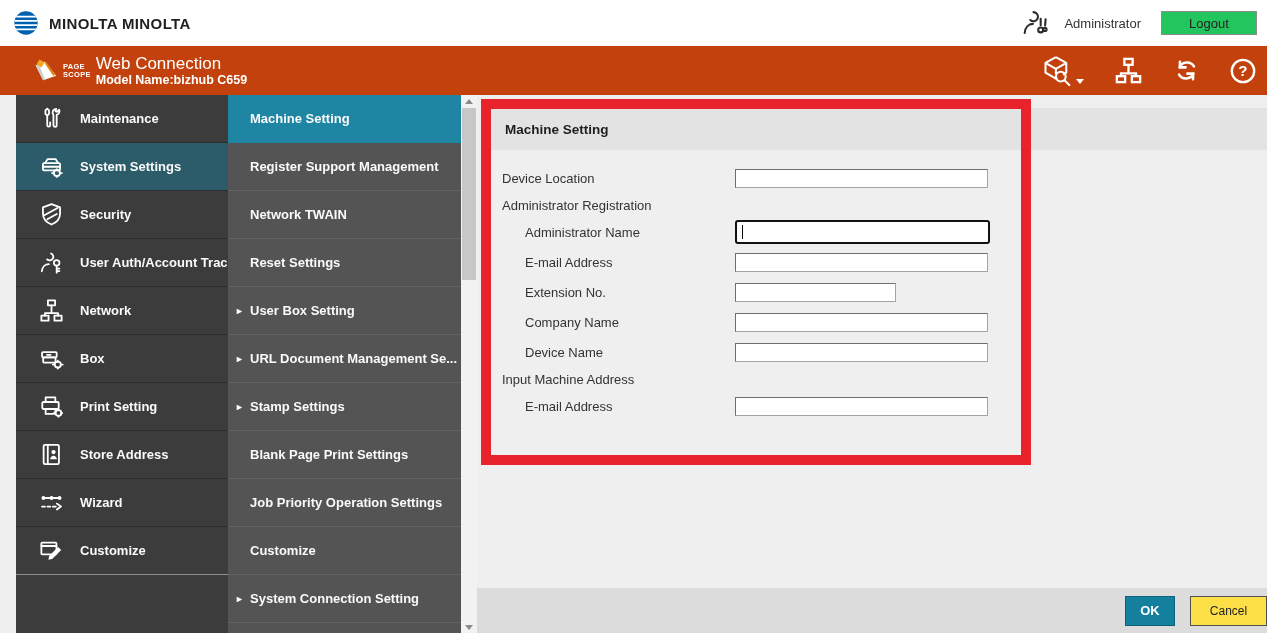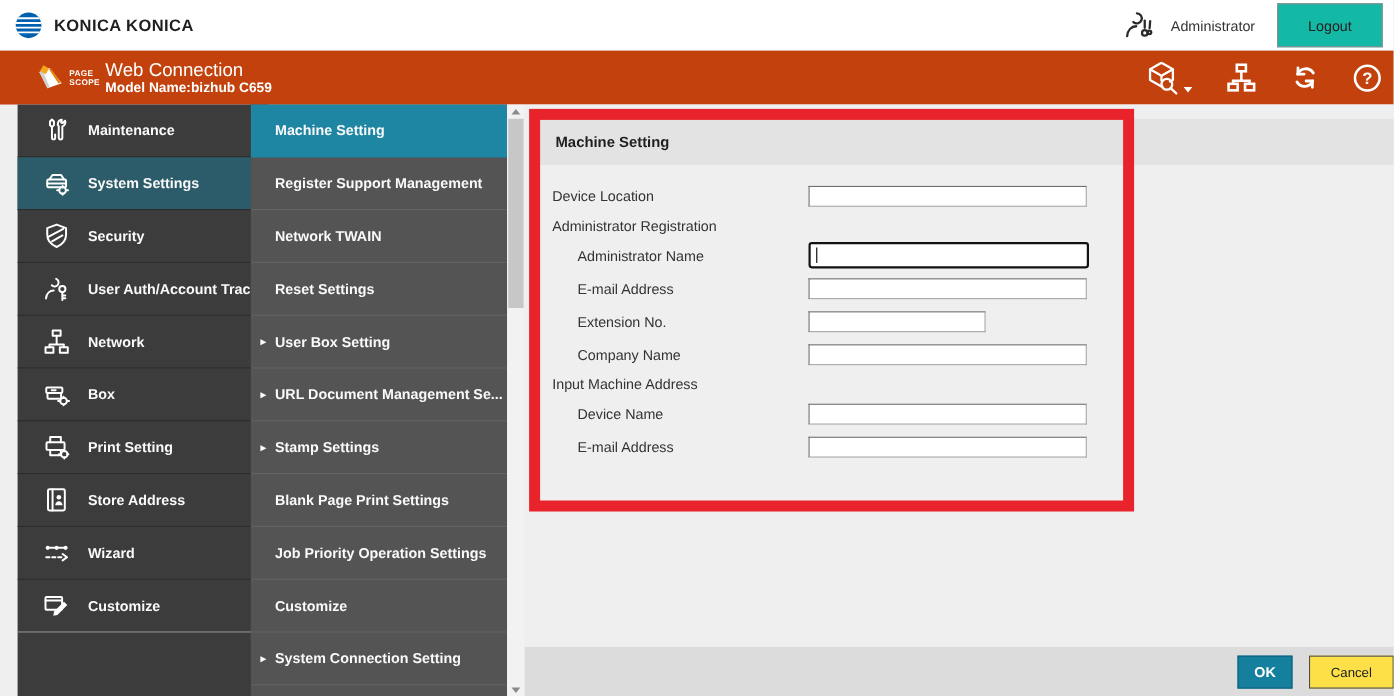--- a/index.html
+++ b/index.html
@@ -8,21 +8,21 @@
 
   
   .topbar{position:absolute;left:0;top:0;width:1267px;height:46px;background:#ffffff;display:flex;align-items:center;justify-content:space-between;padding:0 10px}
   .brand{display:flex;align-items:center;gap:9px;padding-left:2px}
   .brand .glyph svg{width:28px;height:28px;display:block}
   .brand-text{font-size:15px;font-weight:bold;color:#1f1f1f;letter-spacing:.4px}
   .topbar-right{display:flex;align-items:center;gap:12px}
   .admin-glyph{color:#2b2b2b}
   .admin-glyph svg{width:32px;height:32px;display:block}
   .user-label{font-size:13px;color:#333;margin-right:8px}
-  .logout-btn{width:96px;height:40px;background:#14b8a6;border:1px solid #8c8c8c;font-family:inherit;font-size:13px;color:#222;cursor:pointer}
+  .logout-btn{width:96px;height:24px;background:#22c55e;border:1px solid #8c8c8c;font-family:inherit;font-size:13px;color:#222;cursor:pointer}
 
   
   .appbar{position:absolute;left:0;top:46px;width:1267px;height:49px;background:#c2410c;color:#fff;display:flex;align-items:center}
   .ps-logo{display:flex;align-items:center;gap:4px;margin-left:31px}
   .ps-logo svg{width:28px;height:26px;display:block}
   .ps-text{font-size:7.5px;font-weight:bold;line-height:7.5px;color:#fff;letter-spacing:.3px}
   .product{margin-left:5px;display:flex;flex-direction:column}
   .product-title{font-size:17px;font-weight:400;line-height:19px;color:#fff}
   .model-label{font-size:12.5px;font-weight:bold;line-height:15px;color:#fff}
   .status{display:flex;align-items:center;gap:10px;margin-left:40px}
@@ -92,21 +92,21 @@
           </defs>
           <circle cx="12" cy="12" r="10" fill="#0060b0"></circle>
           <g clip-path="url(#kmc)" stroke="#fff" stroke-width="1.5">
             <line x1="0" y1="6.5" x2="24" y2="6.5"></line>
             <line x1="0" y1="10.2" x2="24" y2="10.2"></line>
             <line x1="0" y1="13.8" x2="24" y2="13.8"></line>
             <line x1="0" y1="17.5" x2="24" y2="17.5"></line>
           </g>
         </svg>
       </span>
-    <span class="brand-text">KONICA KONICA</span>
+    <span class="brand-text">MINOLTA MINOLTA</span>
   </div>
   <div class="topbar-right">
     <span class="admin-glyph" id="admin-icon">
         <svg viewBox="0 0 26 26" fill="none" stroke="currentColor" stroke-width="1.7" stroke-linecap="round" stroke-linejoin="round">
           <path d="M11 4.2a3.7 3.7 0 1 1-2.6 6.4"></path>
           <path d="M3.8 21c.4-4.4 3.1-7.2 6.7-7.3"></path>
           <path d="M16.8 9.5v5.3"></path>
           <circle cx="16.8" cy="18.6" r="2"></circle>
           <path d="M20.8 10l-.4 5"></path>
           <circle cx="20.3" cy="18.2" r="1.3"></circle>
@@ -374,28 +374,28 @@
         <span class="inwrap">
           <input type="text" class="finput short" value="" style="">
         </span>
       </div>
       <div class="frow indent">
         <span class="flabel">Company Name</span>
         <span class="inwrap">
           <input type="text" class="finput" value="" style="">
         </span>
       </div>
+      <div class="frow indent">
+        <span class="flabel">Device Name</span>
+        <span class="inwrap">
+          <input type="text" class="finput" value="" style="">
+        </span>
+      </div>
       <div class="frow section">
         <span class="flabel">Input Machine Address</span>
-      </div>
-      <div class="frow indent">
-        <span class="flabel">Device Name</span>
-        <span class="inwrap">
-          <input type="text" class="finput" value="" style="">
-        </span>
       </div>
       <div class="frow indent">
         <span class="flabel">E-mail Address</span>
         <span class="inwrap">
           <input type="text" class="finput" value="" style="">
         </span>
       </div>
     </div>
   <div class="redbox"></div>
   <div class="footer">

